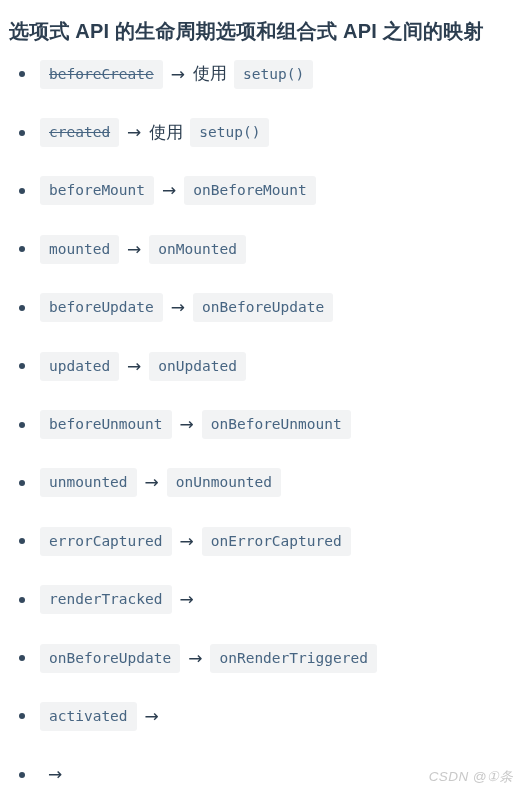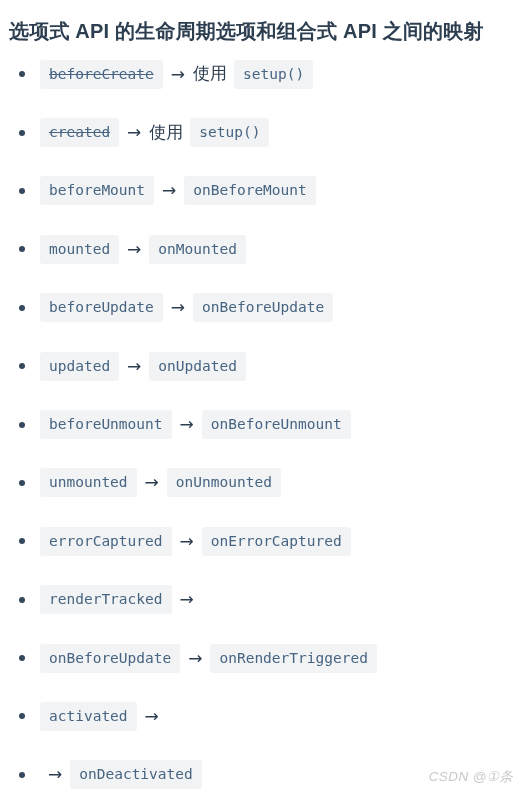--- a/index.html
+++ b/index.html
@@ -190,19 +190,18 @@
         <code class="code-span">onRenderTriggered</code>
       </li>
       <li class="mapping-item">
         <span class="bullet"></span>
         <code class="code-span">activated</code>
         <span class="arrow">→</span>
       </li>
       <li class="mapping-item">
         <span class="bullet"></span>
         <span class="arrow">→</span>
-        <code class="code-span">onDeactivated</code>
       </li>
     </ul>
 
   <div class="watermark">CSDN @①条咸鱼</div>
 
 </div>
 
 </body></html>

